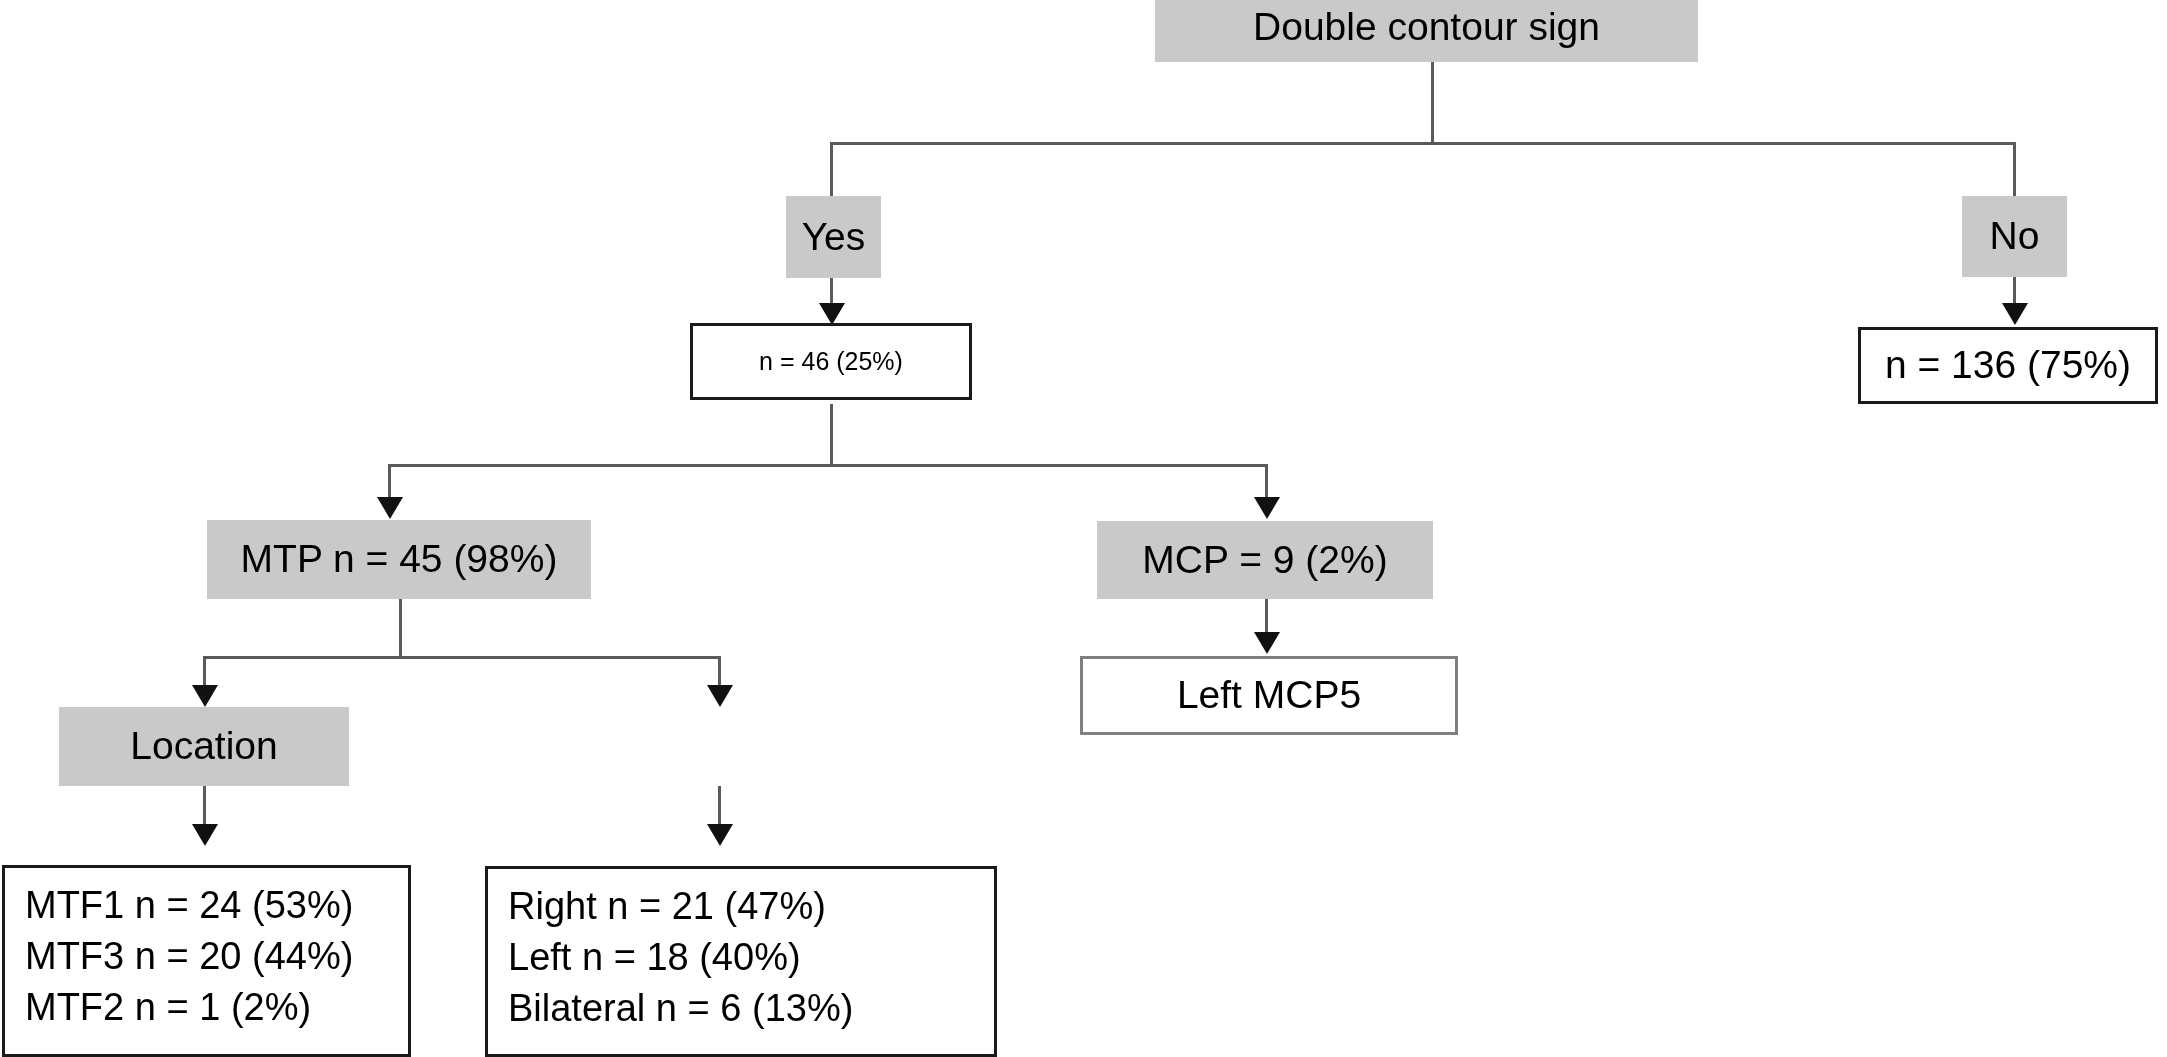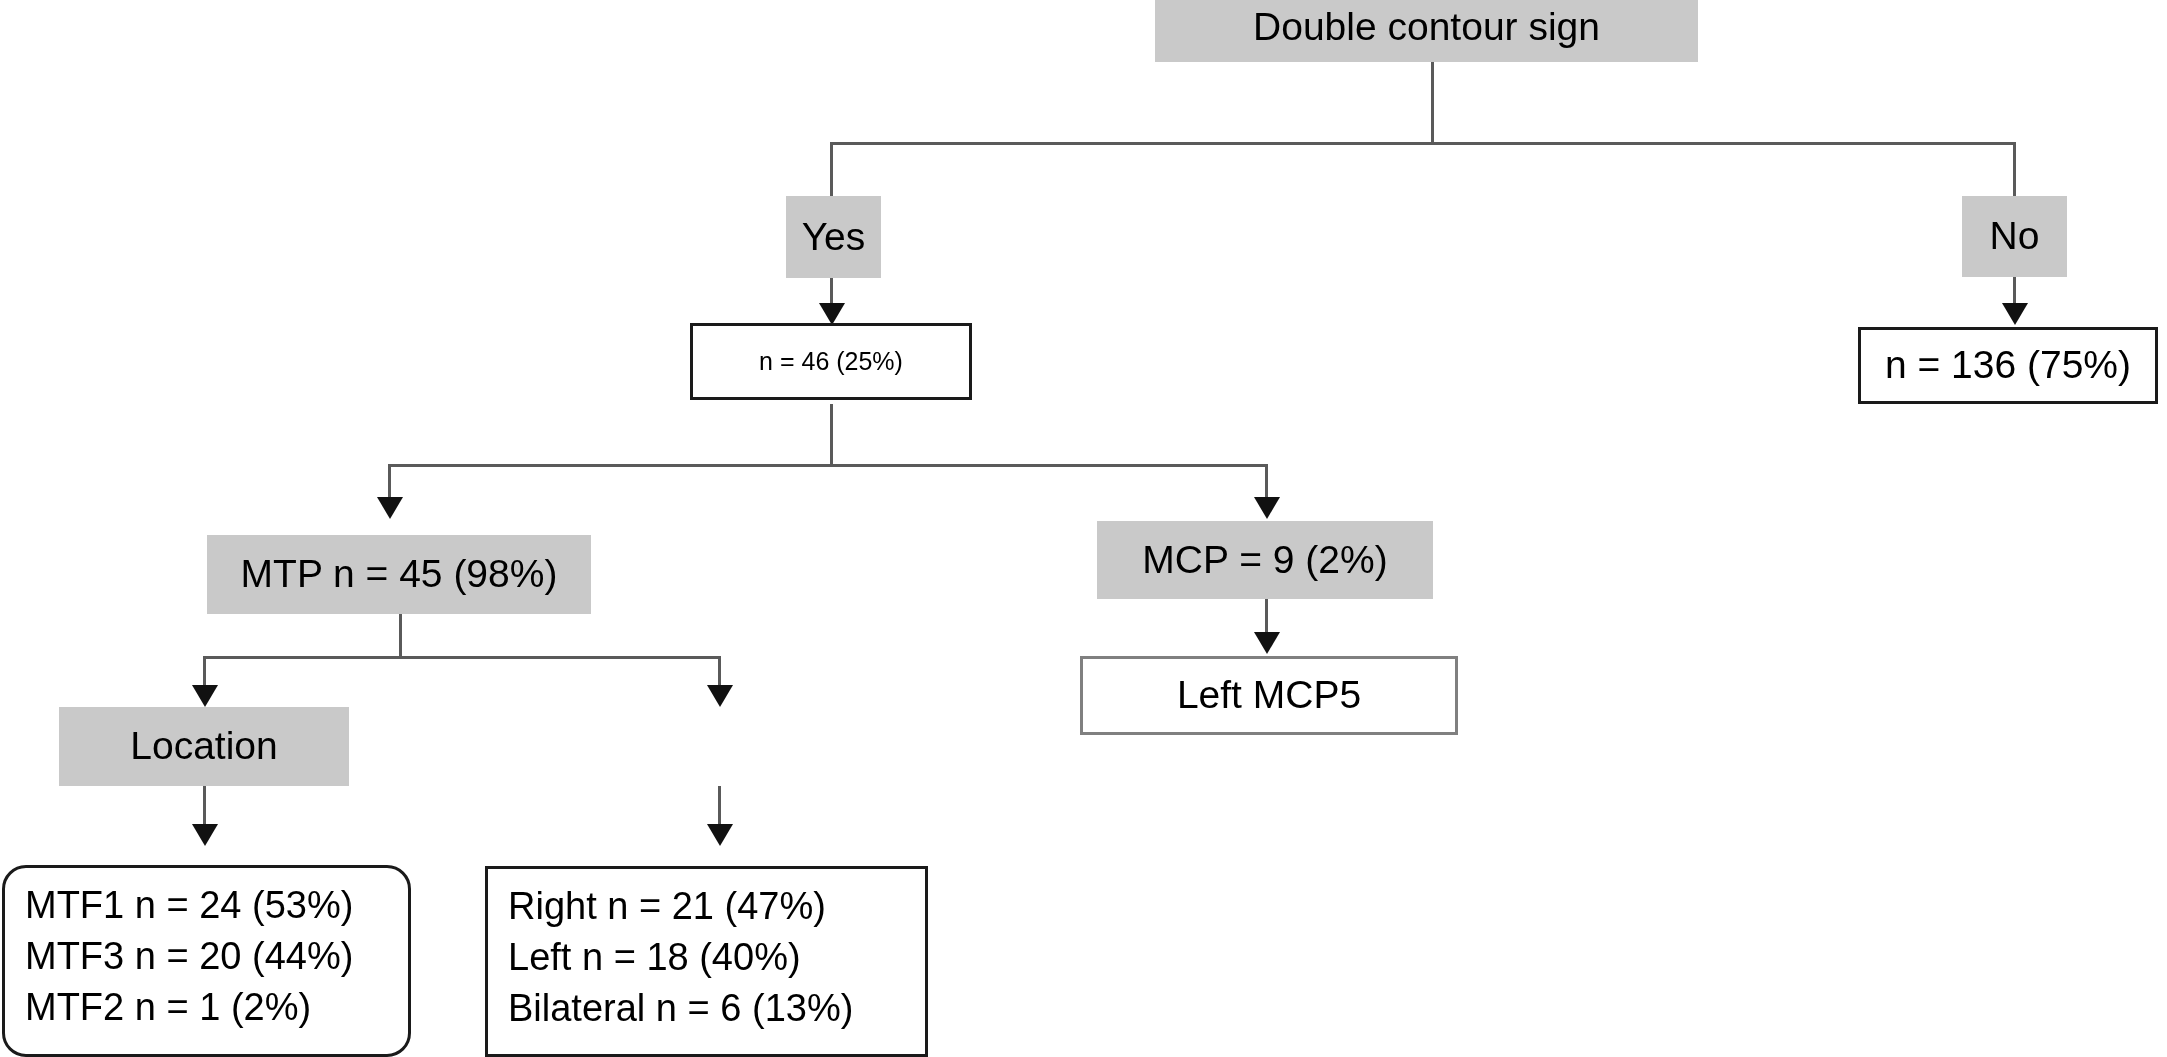--- a/index.html
+++ b/index.html
@@ -49,27 +49,27 @@
     display: block;
     white-space: nowrap;
   }
 
   
   #n-title      { left:1155px; top:-8px;  width:543px; height:70px;  font-size:39px; }
   #n-yes        { left:786px;  top:196px; width:95px;  height:82px;  font-size:39px; }
   #n-no         { left:1962px; top:196px; width:105px; height:81px;  font-size:39px; }
   #n-yes-count  { left:690px;  top:323px; width:282px; height:77px;  font-size:25px; }
   #n-no-count   { left:1858px; top:327px; width:300px; height:77px;  font-size:39px; }
-  #n-mtp        { left:207px;  top:520px; width:384px; height:79px;  font-size:39px;margin-top:15px; }
+  #n-mtp        { left:207px;  top:520px; width:384px; height:79px;  font-size:39px; }
   #n-mcp        { left:1097px; top:521px; width:336px; height:78px;  font-size:39px; }
   #n-leftmcp5   { left:1080px; top:656px; width:378px; height:79px;  font-size:39px; }
   #n-location   { left:59px;   top:707px; width:290px; height:79px;  font-size:39px; }
   #n-laterality { left:589px;  top:706px; width:264px; height:80px;  font-size:39px; }
-  #n-loclist    { left:2px;    top:865px; width:409px; height:192px; font-size:38px; padding:12px 0 0 20px;border-radius:24px; }
-  #n-latlist    { left:485px;  top:866px; width:443px; height:191px; font-size:38px; padding:12px 0 8px 20px; }
+  #n-loclist    { left:2px;    top:865px; width:409px; height:192px; font-size:38px; padding:12px 0 0 20px; }
+  #n-latlist    { left:485px;  top:866px; width:512px; height:191px; font-size:38px; padding:12px 0 8px 20px; }
 
   .node.multiline .line { padding: 3px 0; }
 
   
   .conn {
     position: absolute;
     background: #5a5a5a;
   }
   .conn.v { width: 3px; }
   .conn.h { height: 3px; }

